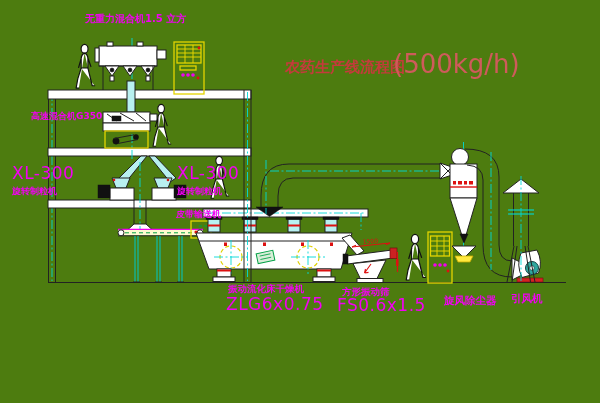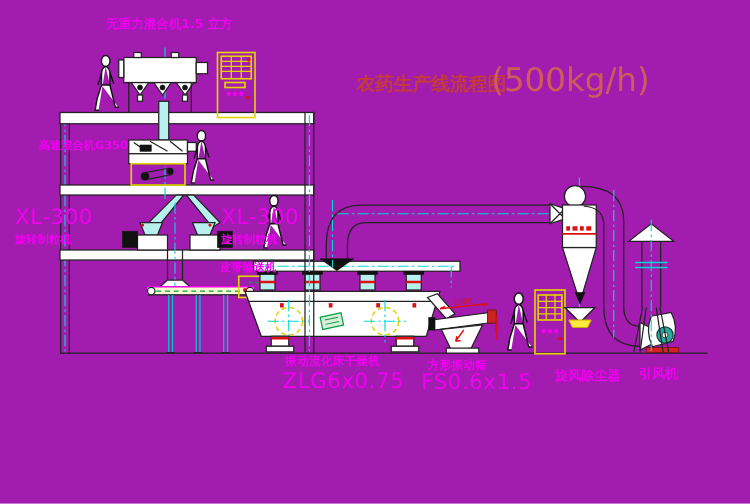--- a/index.html
+++ b/index.html
@@ -1,16 +1,16 @@
 <!DOCTYPE html>
 <html><head>
 <meta charset="utf-8">
 <style>
   html,body{margin:0;padding:0;background:#fff;}
-  .stage{position:relative;width:600px;height:403px;background:#a21caf;overflow:hidden;
+  .stage{position:relative;width:600px;height:403px;background:#4d7c0f;overflow:hidden;
          font-family:"DejaVu Sans",sans-serif;}
   svg{display:block;}
   .k  {stroke:#222;fill:none;stroke-width:1;}
   .kf {stroke:#222;fill:#ffffff;stroke-width:1;}
   .kb {stroke:#111;fill:#111;stroke-width:0.5;}
   .cl {stroke:#00d8d8;fill:none;stroke-width:0.9;stroke-dasharray:9 2.5 2 2.5;}
   .cyf{stroke:#222;fill:#b8f0f0;stroke-width:1;}
   .yl {stroke:#e3d400;fill:none;stroke-width:1.3;}
   .ylf{stroke:#c8aa00;fill:#ffe93e;stroke-width:0.8;}
   .rd {stroke:#dd1111;fill:none;stroke-width:1.1;}

